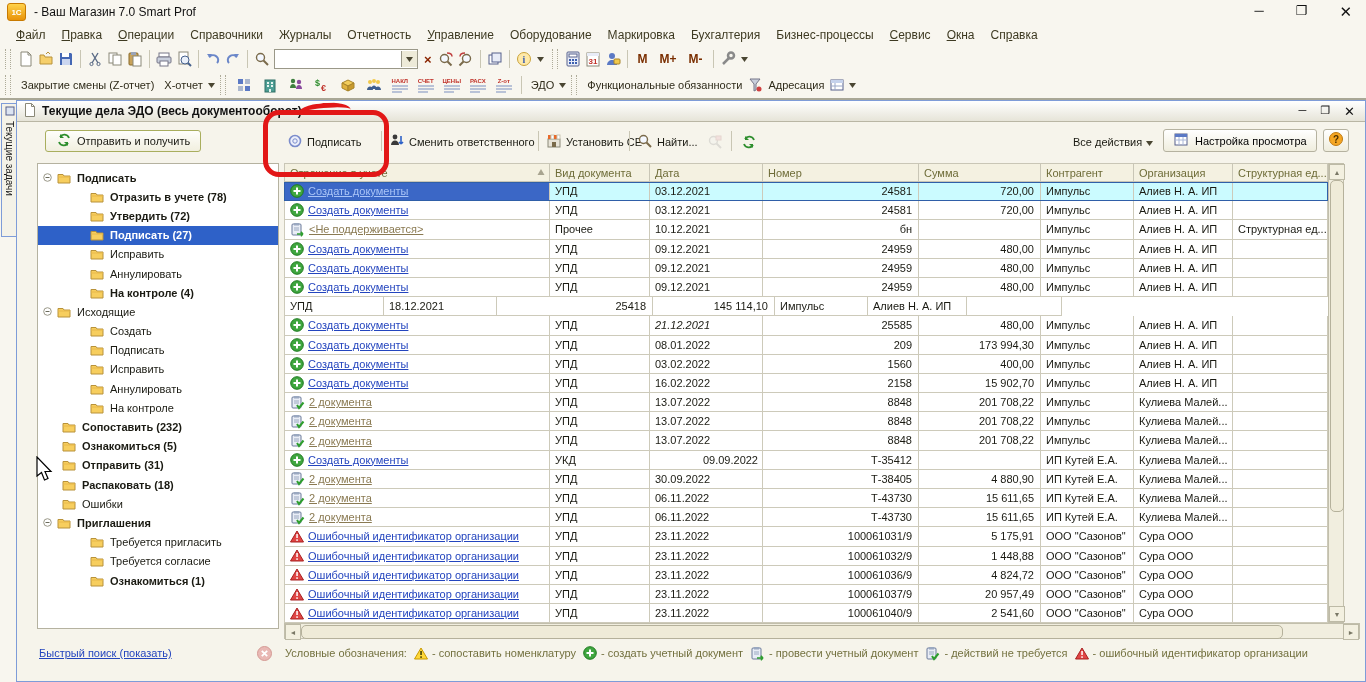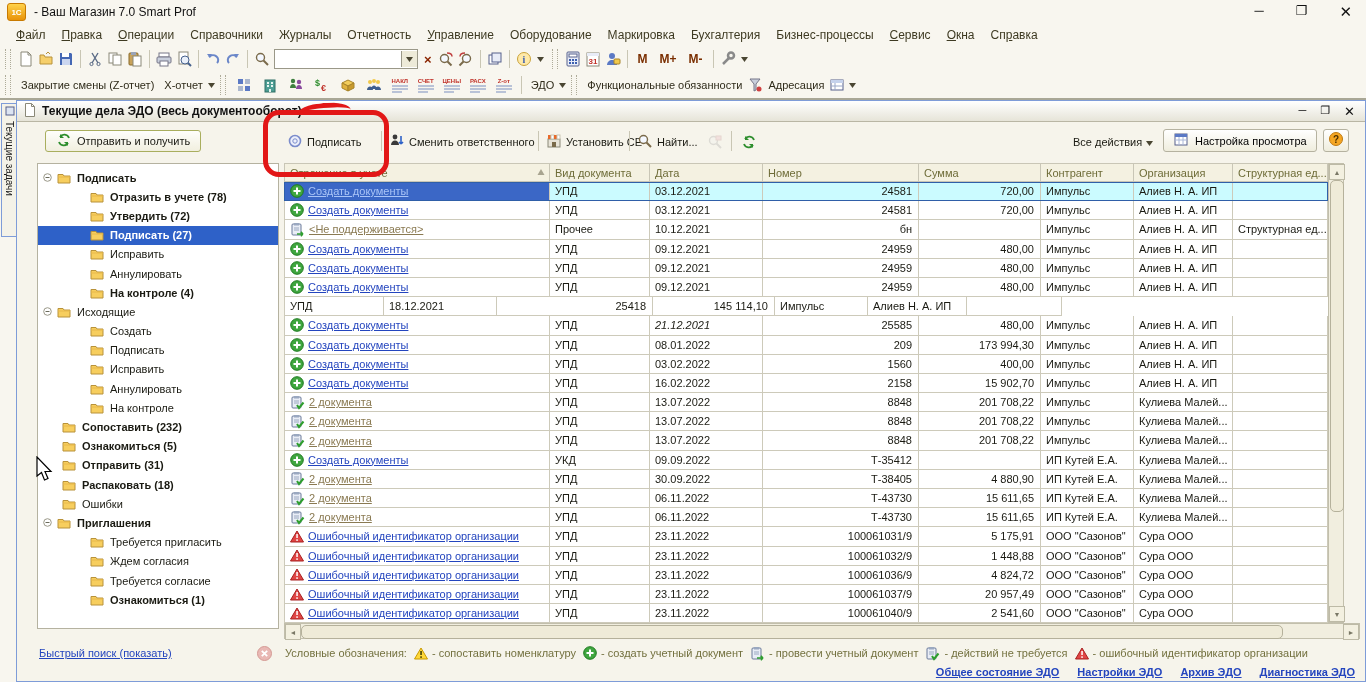--- a/index.html
+++ b/index.html
@@ -721,30 +721,20 @@
         <span class="lbl">Требуется пригласить</span>
       </div>
       <div class="titem">
         <span class="spacer" style="width: 52px;"></span>
         <span class="" style="display: inline-flex;">
           <svg width="14" height="12" viewBox="0 0 14 12">
             <path d="M1 2.5h5l1 1.5h6V11H1z" fill="#F7CE5E" stroke="#B8923A"></path>
             <path d="M1 5h12" stroke="#E8B84A"></path>
           </svg>
         </span>
-        <span class="lbl">Ждем согласия</span>
-      </div>
-      <div class="titem">
-        <span class="spacer" style="width: 52px;"></span>
-        <span class="" style="display: inline-flex;">
-          <svg width="14" height="12" viewBox="0 0 14 12">
-            <path d="M1 2.5h5l1 1.5h6V11H1z" fill="#F7CE5E" stroke="#B8923A"></path>
-            <path d="M1 5h12" stroke="#E8B84A"></path>
-          </svg>
-        </span>
         <span class="lbl">Требуется согласие</span>
       </div>
       <div class="titem bold">
         <span class="spacer" style="width: 52px;"></span>
         <span class="" style="display: inline-flex;">
           <svg width="14" height="12" viewBox="0 0 14 12">
             <path d="M1 2.5h5l1 1.5h6V11H1z" fill="#F7CE5E" stroke="#B8923A"></path>
             <path d="M1 5h12" stroke="#E8B84A"></path>
           </svg>
         </span>
@@ -1023,21 +1013,21 @@
         <div class="cell c0" style="width: 266px;">
           <span class="" style="display: inline-flex;">
             <svg width="14" height="14" viewBox="0 0 14 14">
               <circle cx="7" cy="7" r="6.3" fill="#3FA63F" stroke="#1E7A1E"></circle>
               <path d="M7 3.5v7M3.5 7h7" stroke="#fff" stroke-width="2"></path>
             </svg>
           </span>
           <a class="action blue">Создать документы</a>
         </div>
         <div class="cell " style="width: 100px;">УКД</div>
-        <div class="cell " style="width: 113px;">09.09.2022</div>
+        <div class="cell " style="width: 113px; text-align: right;">09.09.2022</div>
         <div class="cell num" style="width: 156px;">Т-35412</div>
         <div class="cell num" style="width: 122px;"></div>
         <div class="cell " style="width: 93px;">ИП Кутей Е.А.</div>
         <div class="cell " style="width: 99px;">Кулиева Малей...</div>
         <div class="cell " style="width: 95px;"></div>
       </div>
       <div class="trow">
         <div class="cell c0" style="width: 266px;">
           <span class="" style="display: inline-flex;">
             <svg width="15" height="15" viewBox="0 0 15 15">
@@ -1258,26 +1248,20 @@
         <span class="" style="display: inline-flex;">
           <svg width="14" height="13" viewBox="0 0 14 13">
             <path d="M7 1L13.5 12H.5z" fill="#E04545" stroke="#A82020"></path>
             <rect x="6.3" y="4" width="1.5" height="4" fill="#fff"></rect>
             <rect x="6.3" y="9.3" width="1.5" height="1.6" fill="#fff"></rect>
           </svg>
         </span>
         <span>- ошибочный идентификатор организации</span>
       </span>
     </div>
-  <div class="blinks" id="blinks">
-      <a>Общее состояние ЭДО</a>
-      <a>Настройки ЭДО</a>
-      <a>Архив ЭДО</a>
-      <a>Диагностика ЭДО</a>
-    </div>
 </div>
 
 <div class="red-annot"></div>
 <div class="red-annot-tail"></div>
 
 <svg class="cursor" width="18" height="27" viewBox="0 0 18 27">
   <path d="M1 1 L1 20 L5.5 16.5 L8.5 24 L12 22.5 L9 15.5 L15 15.5 Z" fill="#fff" stroke="#000" stroke-width="1.2"></path>
 </svg>
 
 </body></html>

